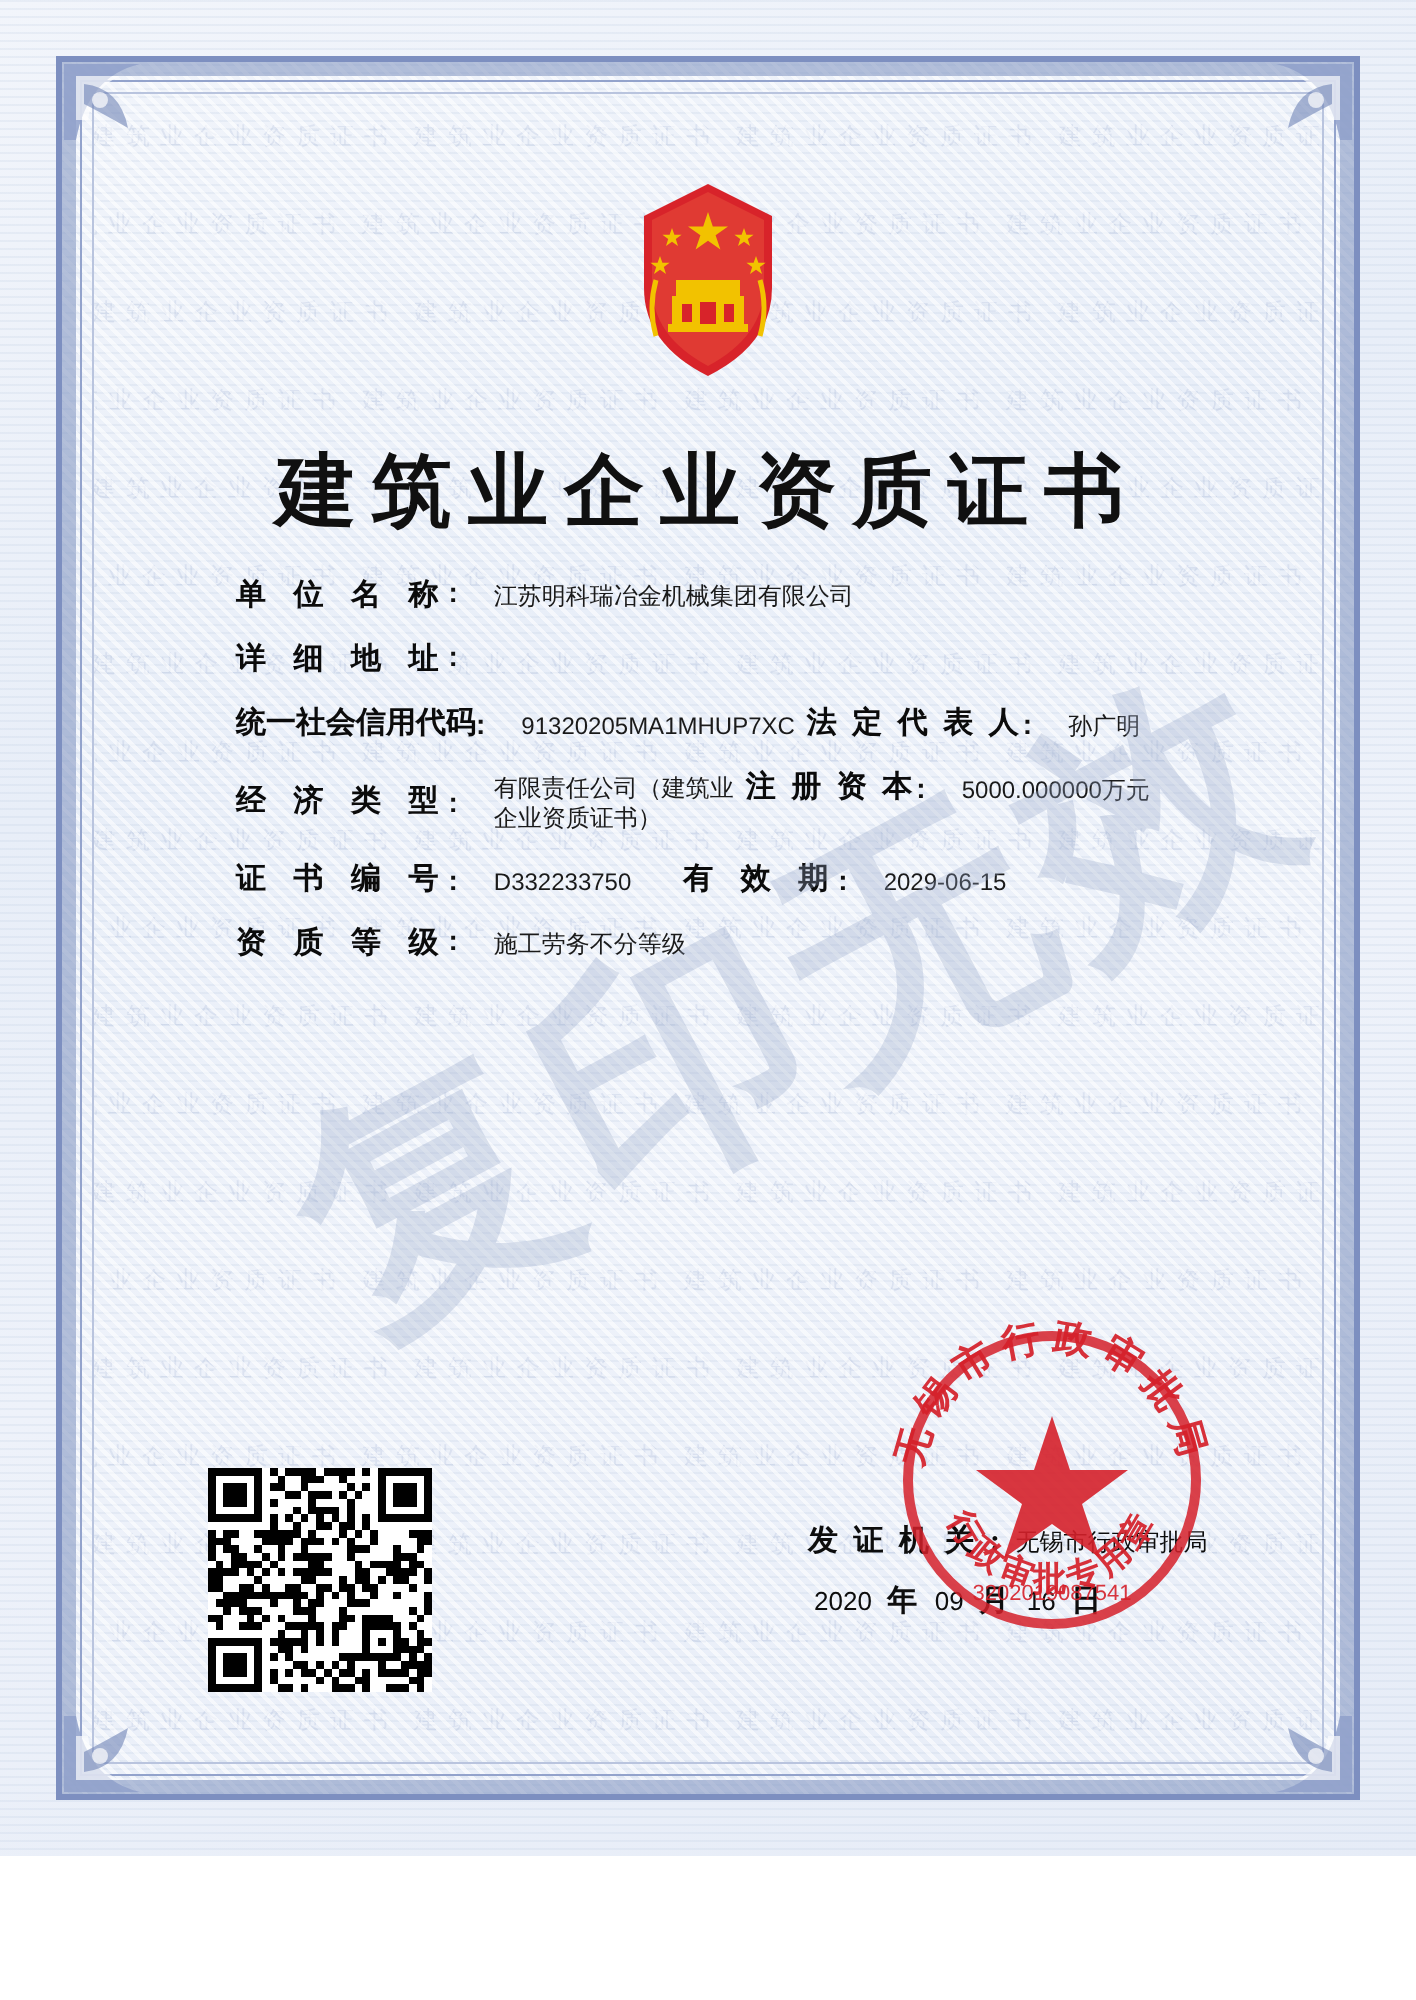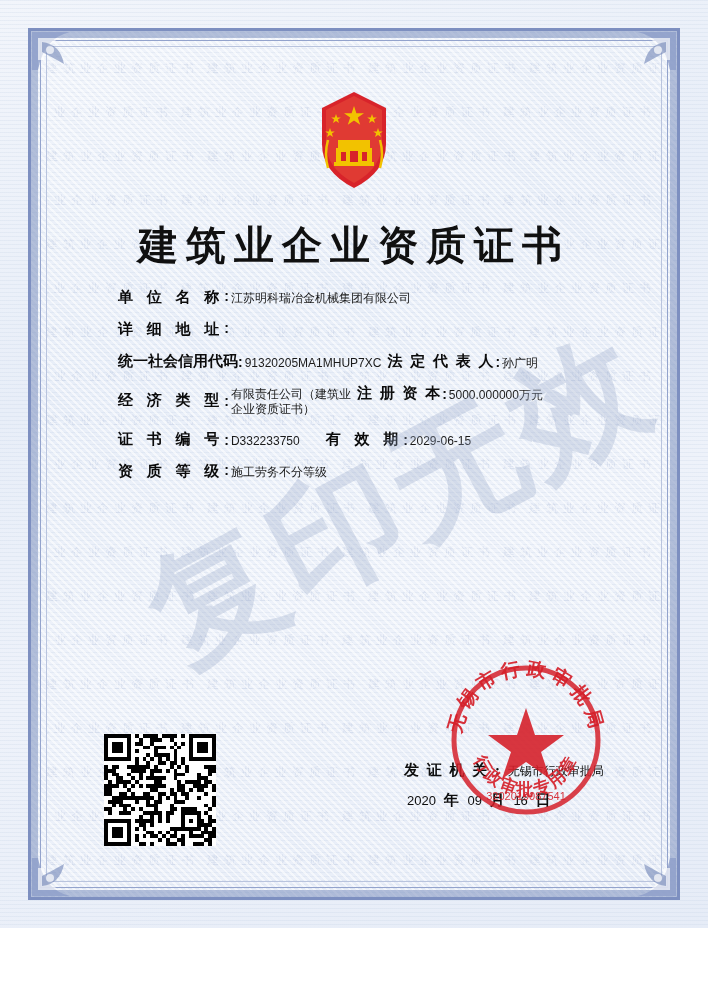--- a/index.html
+++ b/index.html
@@ -147,20 +147,21 @@
   .lbl.sp5 { letter-spacing: 5px; }
   .lbl.sp2 { letter-spacing: 2px; }
   .lbl.sp0 { letter-spacing: 0px; }
   .row .colon { font-weight: bold; margin: 0 2px 0 0; }
   .row .val {
     font-family: "Liberation Sans", sans-serif;
     font-size: 12px;
     color: #1a1a1a;
     padding-top: 3px;
     line-height: 1.25;
+    margin-left: 16px;
   }
   .row.two-col { justify-content: flex-start; }
   .grp { display: flex; align-items: center; }
   .grp2 { display: flex; align-items: center; margin-left: 6px; }
   .val.wrap { max-width: 120px; }
 
   
   .qr {
     position: absolute;
     left: 104px;

